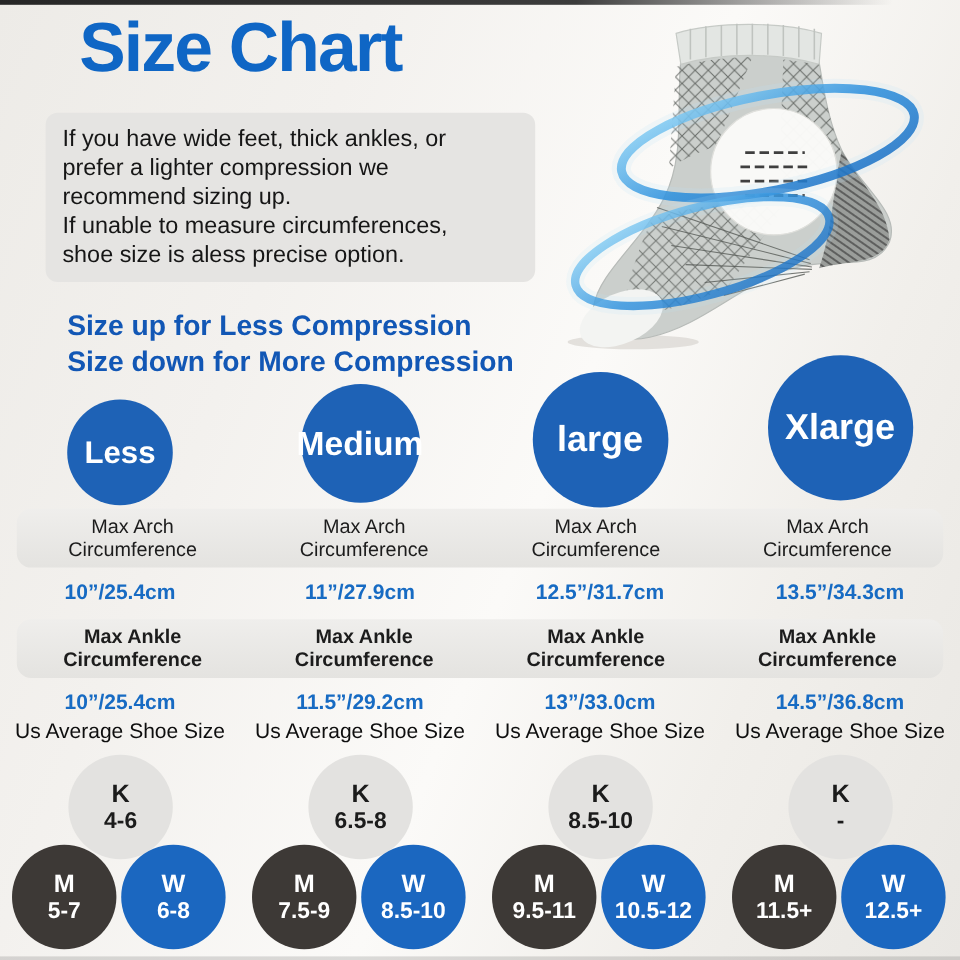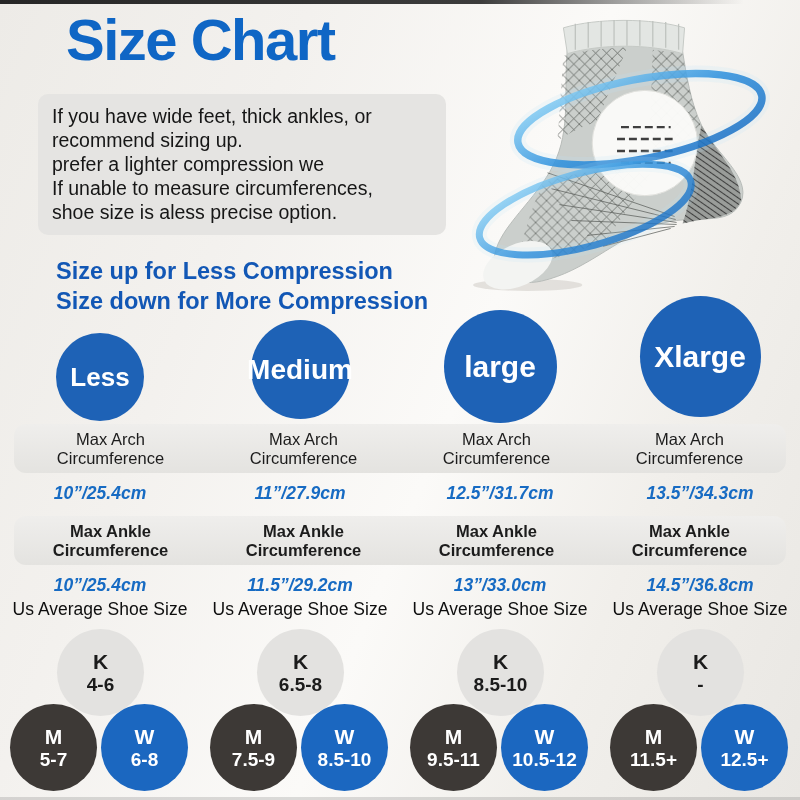--- a/index.html
+++ b/index.html
@@ -33,21 +33,21 @@
   .sc2{width:113px;height:113px;font-size:30px;}
   .sc3{width:121px;height:121px;font-size:30px;margin-bottom:6px;}
 
   .band{position:absolute;left:14px;width:772px;height:49px;border-radius:12px;
     background:linear-gradient(#efeeec,var(--band-bg));
     display:grid;grid-template-columns:repeat(4,1fr);align-items:center;text-align:center;
     font-size:16.5px;line-height:19px;color:#1c1c1c;}
   .band-1{top:424px;} .band-2{top:516px;font-weight:bold;}
 
   .values-row{position:absolute;left:0;width:646px;display:grid;grid-template-columns:repeat(4,200px);
-    text-align:center;font-weight:bold;font-size:17.5px;color:var(--value-blue);font-style:italic;}
+    text-align:center;font-weight:bold;font-size:17.5px;color:var(--value-blue);}
   .values-1{top:483px;} .values-2{top:575px;}
 
   .shoe-row{position:absolute;top:599px;left:0;width:729px;display:grid;
     grid-template-columns:repeat(4,200px);text-align:center;font-size:17.5px;color:#0e0e0e;}
 
   .kmw-row{position:absolute;top:628px;left:0;width:800px;height:168px;
     display:grid;grid-template-columns:repeat(4,200px);}
   .kmw-col{position:relative;}
   .pill{position:absolute;width:87px;height:87px;border-radius:50%;
     display:flex;flex-direction:column;align-items:center;justify-content:center;
@@ -61,22 +61,22 @@
 </head>
 <body>
 
 <div class="canvas">
   <div class="top-strip"></div>
 
   <div class="page-title">Size Chart</div>
 
   <div class="note-box">
     <div>If you have wide feet, thick ankles, or</div>
+    <div>prefer a lighter compression we</div>
     <div>recommend sizing up.</div>
-    <div>prefer a lighter compression we</div>
     <div>If unable to measure circumferences,</div>
     <div>shoe size is aless precise option.</div>
   </div>
 
   <div class="subtitle">
     <div>Size up for Less Compression</div>
     <div>Size down for More Compression</div>
   </div>
 
   <div class="sock-art">

